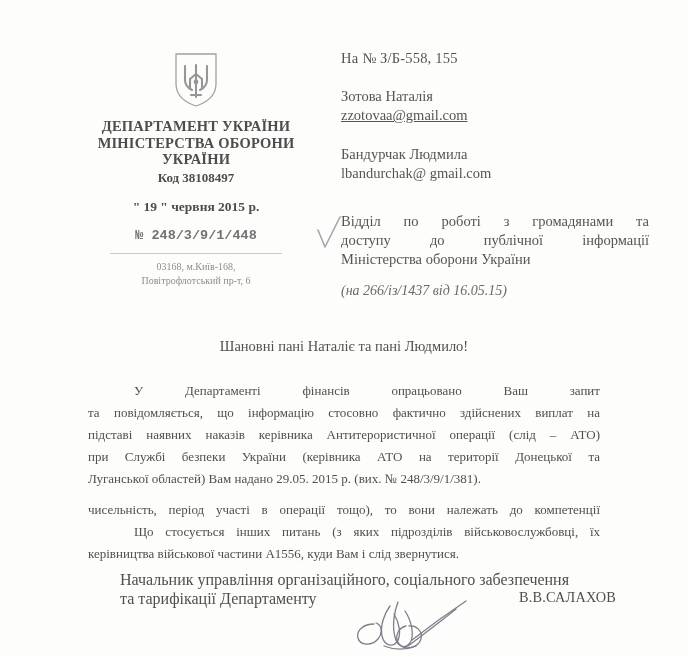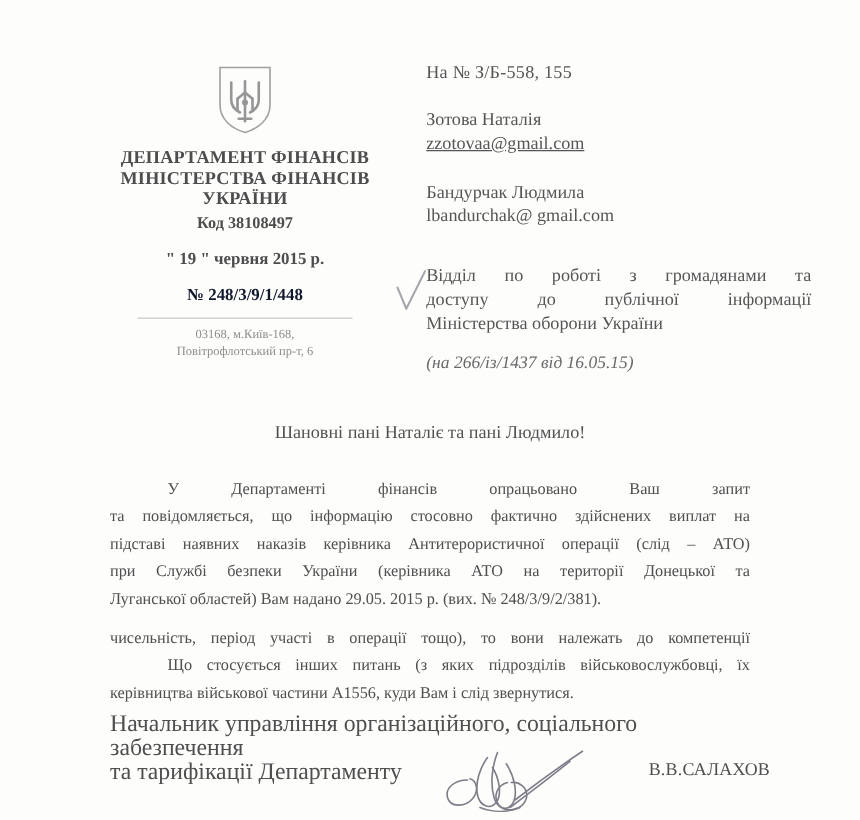--- a/index.html
+++ b/index.html
@@ -51,21 +51,22 @@
   .lh-date {
     font-weight: bold;
     font-size: 13.5px;
     margin-top: 13px;
     color: #4d4d4d;
   }
   .lh-number {
     font-weight: bold;
     font-size: 13.5px;
     margin-top: 13px;
-    color: #0f172a;
+    color: #737373;
+    font-family: Liberation Mono, monospace;
   }
   .lh-rule {
     width: 172px;
     height: 1px;
     background: #c9c9c9;
     margin: 10px auto 6px auto;
   }
   .lh-addr {
     font-size: 10px;
     line-height: 14px;
@@ -170,22 +171,23 @@
 
   
   .signature {
     position: absolute;
     left: 88px;
     top: 570px;
     width: 528px;
     color: #4f4f4f;
   }
   .sig-title {
-    font-size: 19px;
+    font-size: 16px;
     line-height: 19px;
+    margin-left: 32px;
   }
   .sig-row {
     position: relative;
     height: 24px;
   }
   .sig-name {
     position: absolute;
     right: 0;
     top: 0;
     font-size: 14.3px;
@@ -216,22 +218,22 @@
         <path d="M22 22 L28 27"></path>
         <path d="M16 27 V36"></path>
         <path d="M28 27 V36"></path>
         <path d="M17 43 H27"></path>
       </g>
       <g fill="#6f6f6f">
         <circle cx="22" cy="30" r="2.4"></circle>
       </g>
     </svg>
     <div class="lh-org">
-      <div>ДЕПАРТАМЕНТ ФІНАНСІВ</div>
-      <div>МІНІСТЕРСТВА ФІНАНСІВ</div>
+      <div>ДЕПАРТАМЕНТ УКРАЇНИ</div>
+      <div>МІНІСТЕРСТВА ОБОРОНИ</div>
       <div>УКРАЇНИ</div>
     </div>
     <div class="lh-code">Код 38108497</div>
     <div class="lh-date">" 19 "  червня 2015 р.</div>
     <div class="lh-number">№ 248/3/9/1/448</div>
     <div class="lh-rule"></div>
     <div class="lh-addr">
       <div>03168, м.Київ-168,</div>
       <div>Повітрофлотський пр-т, 6</div>
     </div>
@@ -265,21 +267,21 @@
   </div>
 
   <div class="salutation">Шановні пані Наталіє та пані Людмило!</div>
 
   <div class="body">
     <div class="para">
       <span class="ln"><span class="ind"></span><span>У Департаменті фінансів опрацьовано Ваш запит</span></span>
       <span class="ln">та повідомляється, що  інформацію стосовно фактично здійснених виплат на</span>
       <span class="ln">підставі наявних наказів керівника Антитерористичної операції (слід – АТО)</span>
       <span class="ln">при Службі безпеки  України (керівника АТО на території Донецької та</span>
-      <span class="ln last">Луганської областей) Вам надано 29.05. 2015 р. (вих. № 248/3/9/2/381).</span>
+      <span class="ln last">Луганської областей) Вам надано 29.05. 2015 р. (вих. № 248/3/9/1/381).</span>
     </div>
 
     <div class="para">
       <span class="ln">чисельність, період участі в операції тощо), то вони належать до компетенції</span>
       <span class="ln"><span class="ind"></span><span>Що стосується інших питань (з яких підрозділів військовослужбовці, їх</span></span>
       <span class="ln last">керівництва військової частини А1556, куди Вам і слід звернутися.</span>
     </div>
   </div>
 
   <div class="signature">

